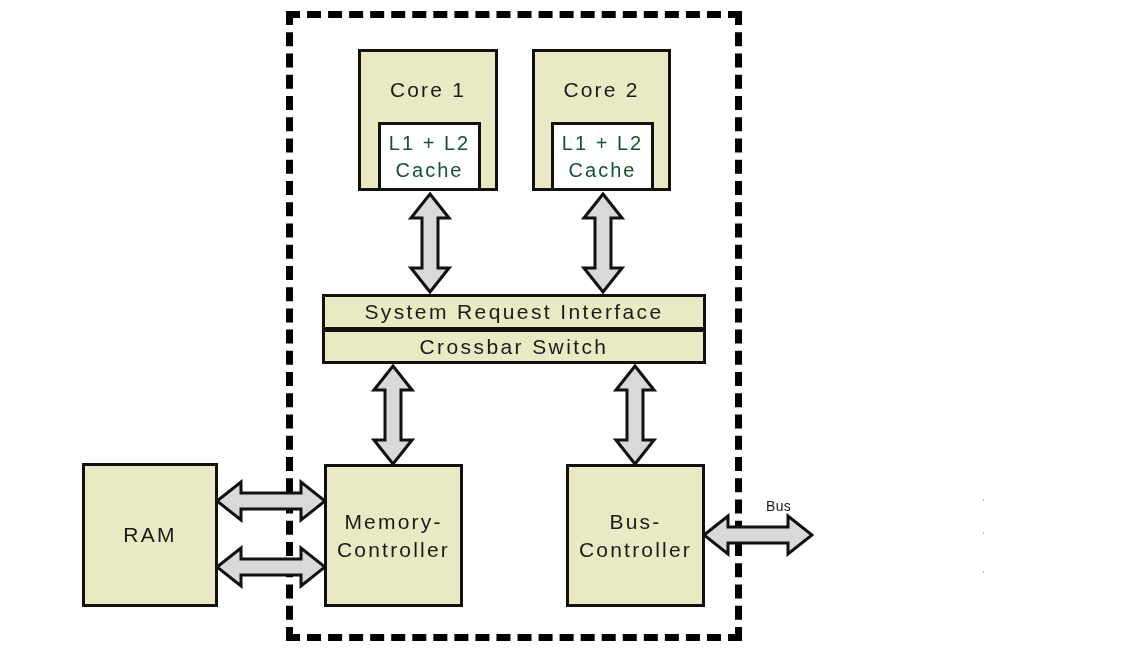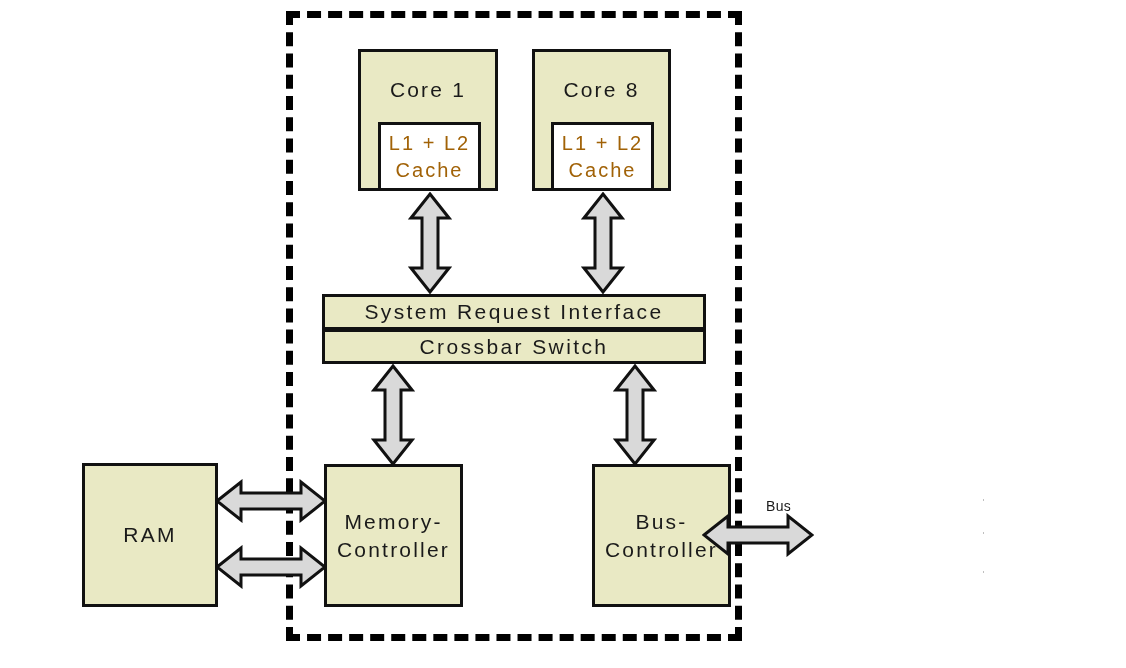--- a/index.html
+++ b/index.html
@@ -60,21 +60,21 @@
     position: absolute;
     box-sizing: border-box;
     border: 3px solid #111111;
     background: #ffffff;
     display: flex;
     align-items: center;
     justify-content: center;
   }
   .cache-box .label {
     text-align: center;
-    color: #a16207;
+    color: #14532d;
     font-size: 20px;
     letter-spacing: 2px;
     line-height: 1.35;
     white-space: pre-line;
   }
 
   
   .bar {
     position: absolute;
     box-sizing: border-box;
@@ -115,21 +115,21 @@
 
   <div class="box core-box" style="left:358px; top:49px; width:140px; height:142px;">
     <div class="label">Core 1</div>
   </div>
   <div class="cache-box" style="left:378px; top:122px; width:103px; height:69px;">
     <div class="label">L1 + L2
 Cache</div>
   </div>
 
   <div class="box core-box" style="left:532px; top:49px; width:139px; height:142px;">
-    <div class="label">Core 8</div>
+    <div class="label">Core 2</div>
   </div>
   <div class="cache-box" style="left:551px; top:122px; width:103px; height:69px;">
     <div class="label">L1 + L2
 Cache</div>
   </div>
 
   <div class="arrow" style="left:408px; top:192px;">
     <svg width="44" height="102" viewBox="0 0 44 102">
       <polygon points="22,2 41,26 30,26 30,76 41,76 22,100 3,76 14,76 14,26 3,26" fill="#d9d9d9" stroke="#111111" stroke-width="3" stroke-linejoin="miter"></polygon>
     </svg>
@@ -171,21 +171,21 @@
     <svg width="112" height="44" viewBox="0 0 112 44">
       <polygon points="2,22 26,3 26,14 86,14 86,3 110,22 86,41 86,30 26,30 26,41" fill="#d9d9d9" stroke="#111111" stroke-width="3" stroke-linejoin="miter"></polygon>
     </svg>
   </div>
 
   <div class="box" style="left:324px; top:464px; width:139px; height:143px;justify-content:center;">
     <div class="label">Memory-
 Controller</div>
   </div>
 
-  <div class="box" style="left:566px; top:464px; width:139px; height:143px;margin-left:26px;">
+  <div class="box" style="left:566px; top:464px; width:139px; height:143px;">
     <div class="label">Bus-
 Controller</div>
   </div>
 
   <div class="arrow" style="left:702px; top:513px;">
     <svg width="112" height="44" viewBox="0 0 112 44">
       <polygon points="2,22 26,3 26,14 86,14 86,3 110,22 86,41 86,30 26,30 26,41" fill="#d9d9d9" stroke="#111111" stroke-width="3" stroke-linejoin="miter"></polygon>
     </svg>
   </div>
   <div class="annot" style="left:753px; top:498px;margin-left:13px;">Bus</div>

